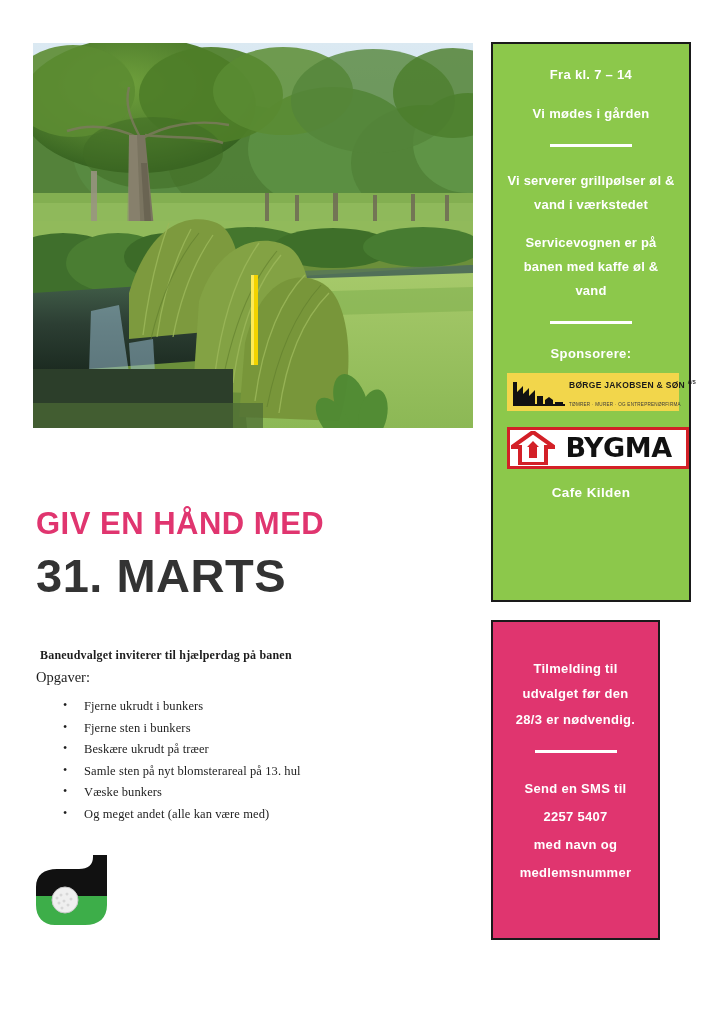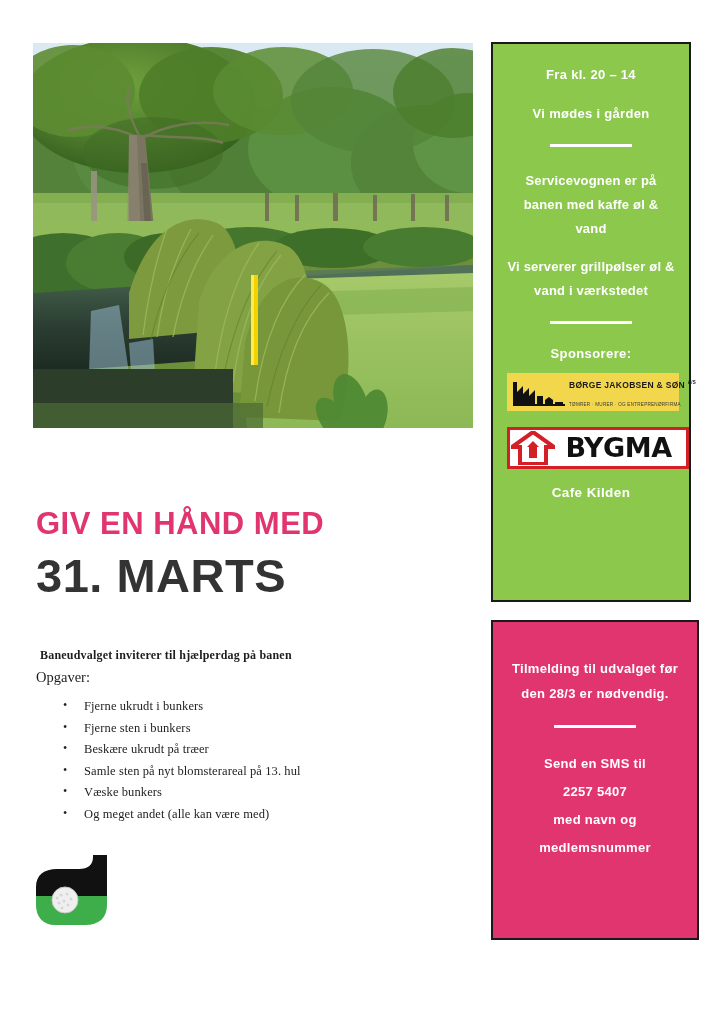--- a/index.html
+++ b/index.html
@@ -210,21 +210,21 @@
     text-align: center;
     padding-right: 4px;
     font-family: "DejaVu Sans", sans-serif;
   }
 
   
   .pink-box {
     position: absolute;
     left: 491px;
     top: 620px;
-    width: 208px;
+    width: 169px;
     height: 320px;
     background: #E0356F;
     border: 2px solid #1a1a1a;
     box-sizing: border-box;
     color: #ffffff;
     text-align: center;
     padding: 34px 16px 10px 16px;
   }
   .pink-box .pline {
     font-size: 13px;
@@ -408,27 +408,27 @@
           <circle cx="31" cy="46" r="1.5"></circle>
         <circle cx="26" cy="48" r="1.5"></circle>
           <circle cx="35" cy="50" r="1.5"></circle>
         <circle cx="29" cy="53" r="1.5"></circle>
           <circle cx="24" cy="43" r="1.5"></circle>
       </g>
     </svg>
   </div>
 
   <div class="green-box">
-    <p class="gline">Fra kl. 20 – 14</p>
+    <p class="gline">Fra kl. 7 – 14</p>
     <p class="gline">Vi mødes i gården</p>
 
     <div class="rule"></div>
 
+    <p class="gpara">Vi serverer grillpølser øl &amp; vand i værkstedet</p>
     <p class="gpara">Servicevognen er på banen med kaffe øl &amp; vand</p>
-    <p class="gpara">Vi serverer grillpølser øl &amp; vand i værkstedet</p>
 
     <div class="rule"></div>
 
     <p class="sponsor-title">Sponsorere:</p>
 
     <div class="logo-bj">
       <span class="factory">
         <svg viewBox="0 0 54 28">
           <path d="M2 28 L2 4 L6 4 L6 14 L12 8 L12 16 L18 10 L18 18 L24 12 L24 28 Z" fill="#111111"></path>
           <rect x="26" y="18" width="6" height="10" fill="#111111"></rect>

